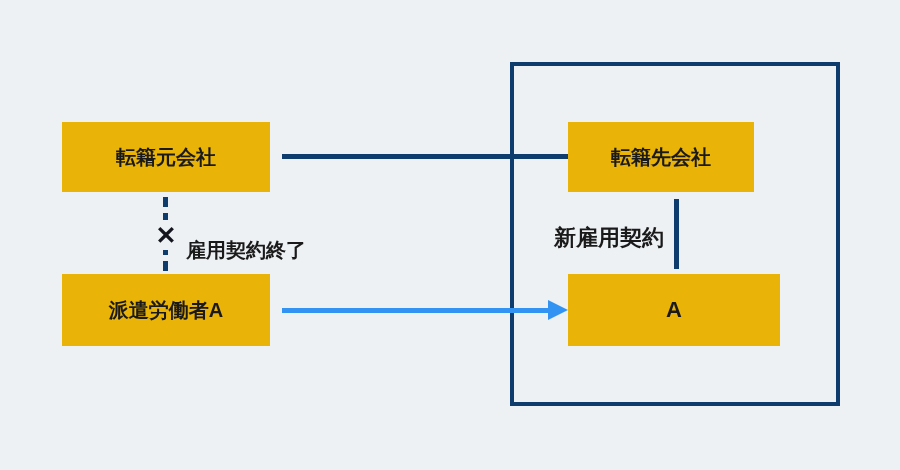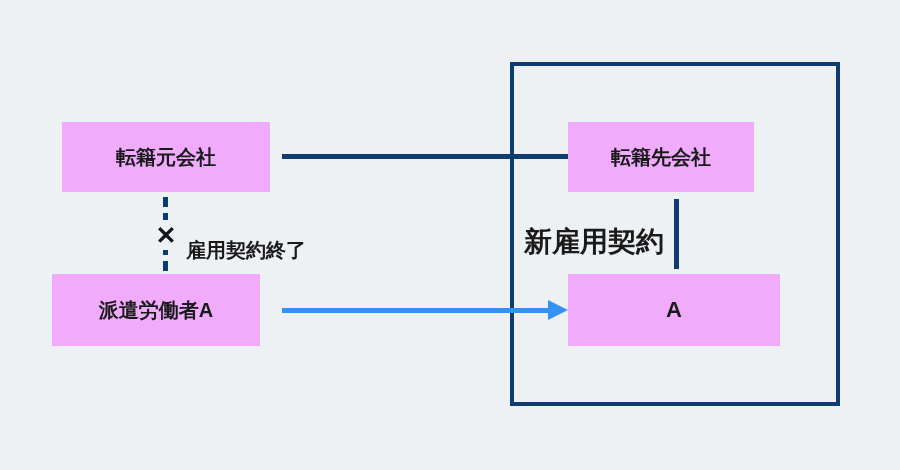--- a/index.html
+++ b/index.html
@@ -23,32 +23,32 @@
     top: 62px;
     width: 322px;
     height: 336px;
     border: 4px solid #0e3d6d;
     background: transparent;
     box-sizing: content-box;
   }
   
   .box {
     position: absolute;
-    background: #f0abfc;
+    background: #eab308;
     display: flex;
     align-items: center;
     justify-content: center;
     font-weight: bold;
     font-size: 20px;
     color: #1a1a1a;
     z-index: 3;
   }
   .box-source      { left: 62px;  top: 122px; width: 208px; height: 70px; }
   .box-destination { left: 568px; top: 122px; width: 186px; height: 70px; }
-  .box-worker      { left: 52px;  top: 274px; width: 208px; height: 72px; }
+  .box-worker      { left: 62px;  top: 274px; width: 208px; height: 72px; }
   .box-worker-a    { left: 568px; top: 274px; width: 212px; height: 72px; font-size: 22px; }
 
   
   .connector-top {
     position: absolute;
     left: 282px;
     top: 154px;
     width: 286px;
     height: 5px;
     background: #0e3d6d;
@@ -103,21 +103,21 @@
     height: 70px;
     background: #0e3d6d;
     z-index: 2;
   }
   .label-new-contract {
     position: absolute;
     left: 524px;
     top: 223px;
     width: 140px;
     text-align: right;
-    font-size: 28px;
+    font-size: 22px;
     font-weight: bold;
     color: #1a1a1a;
     z-index: 2;
     white-space: nowrap;
   }
 
   
   .arrow-line {
     position: absolute;
     left: 282px;

